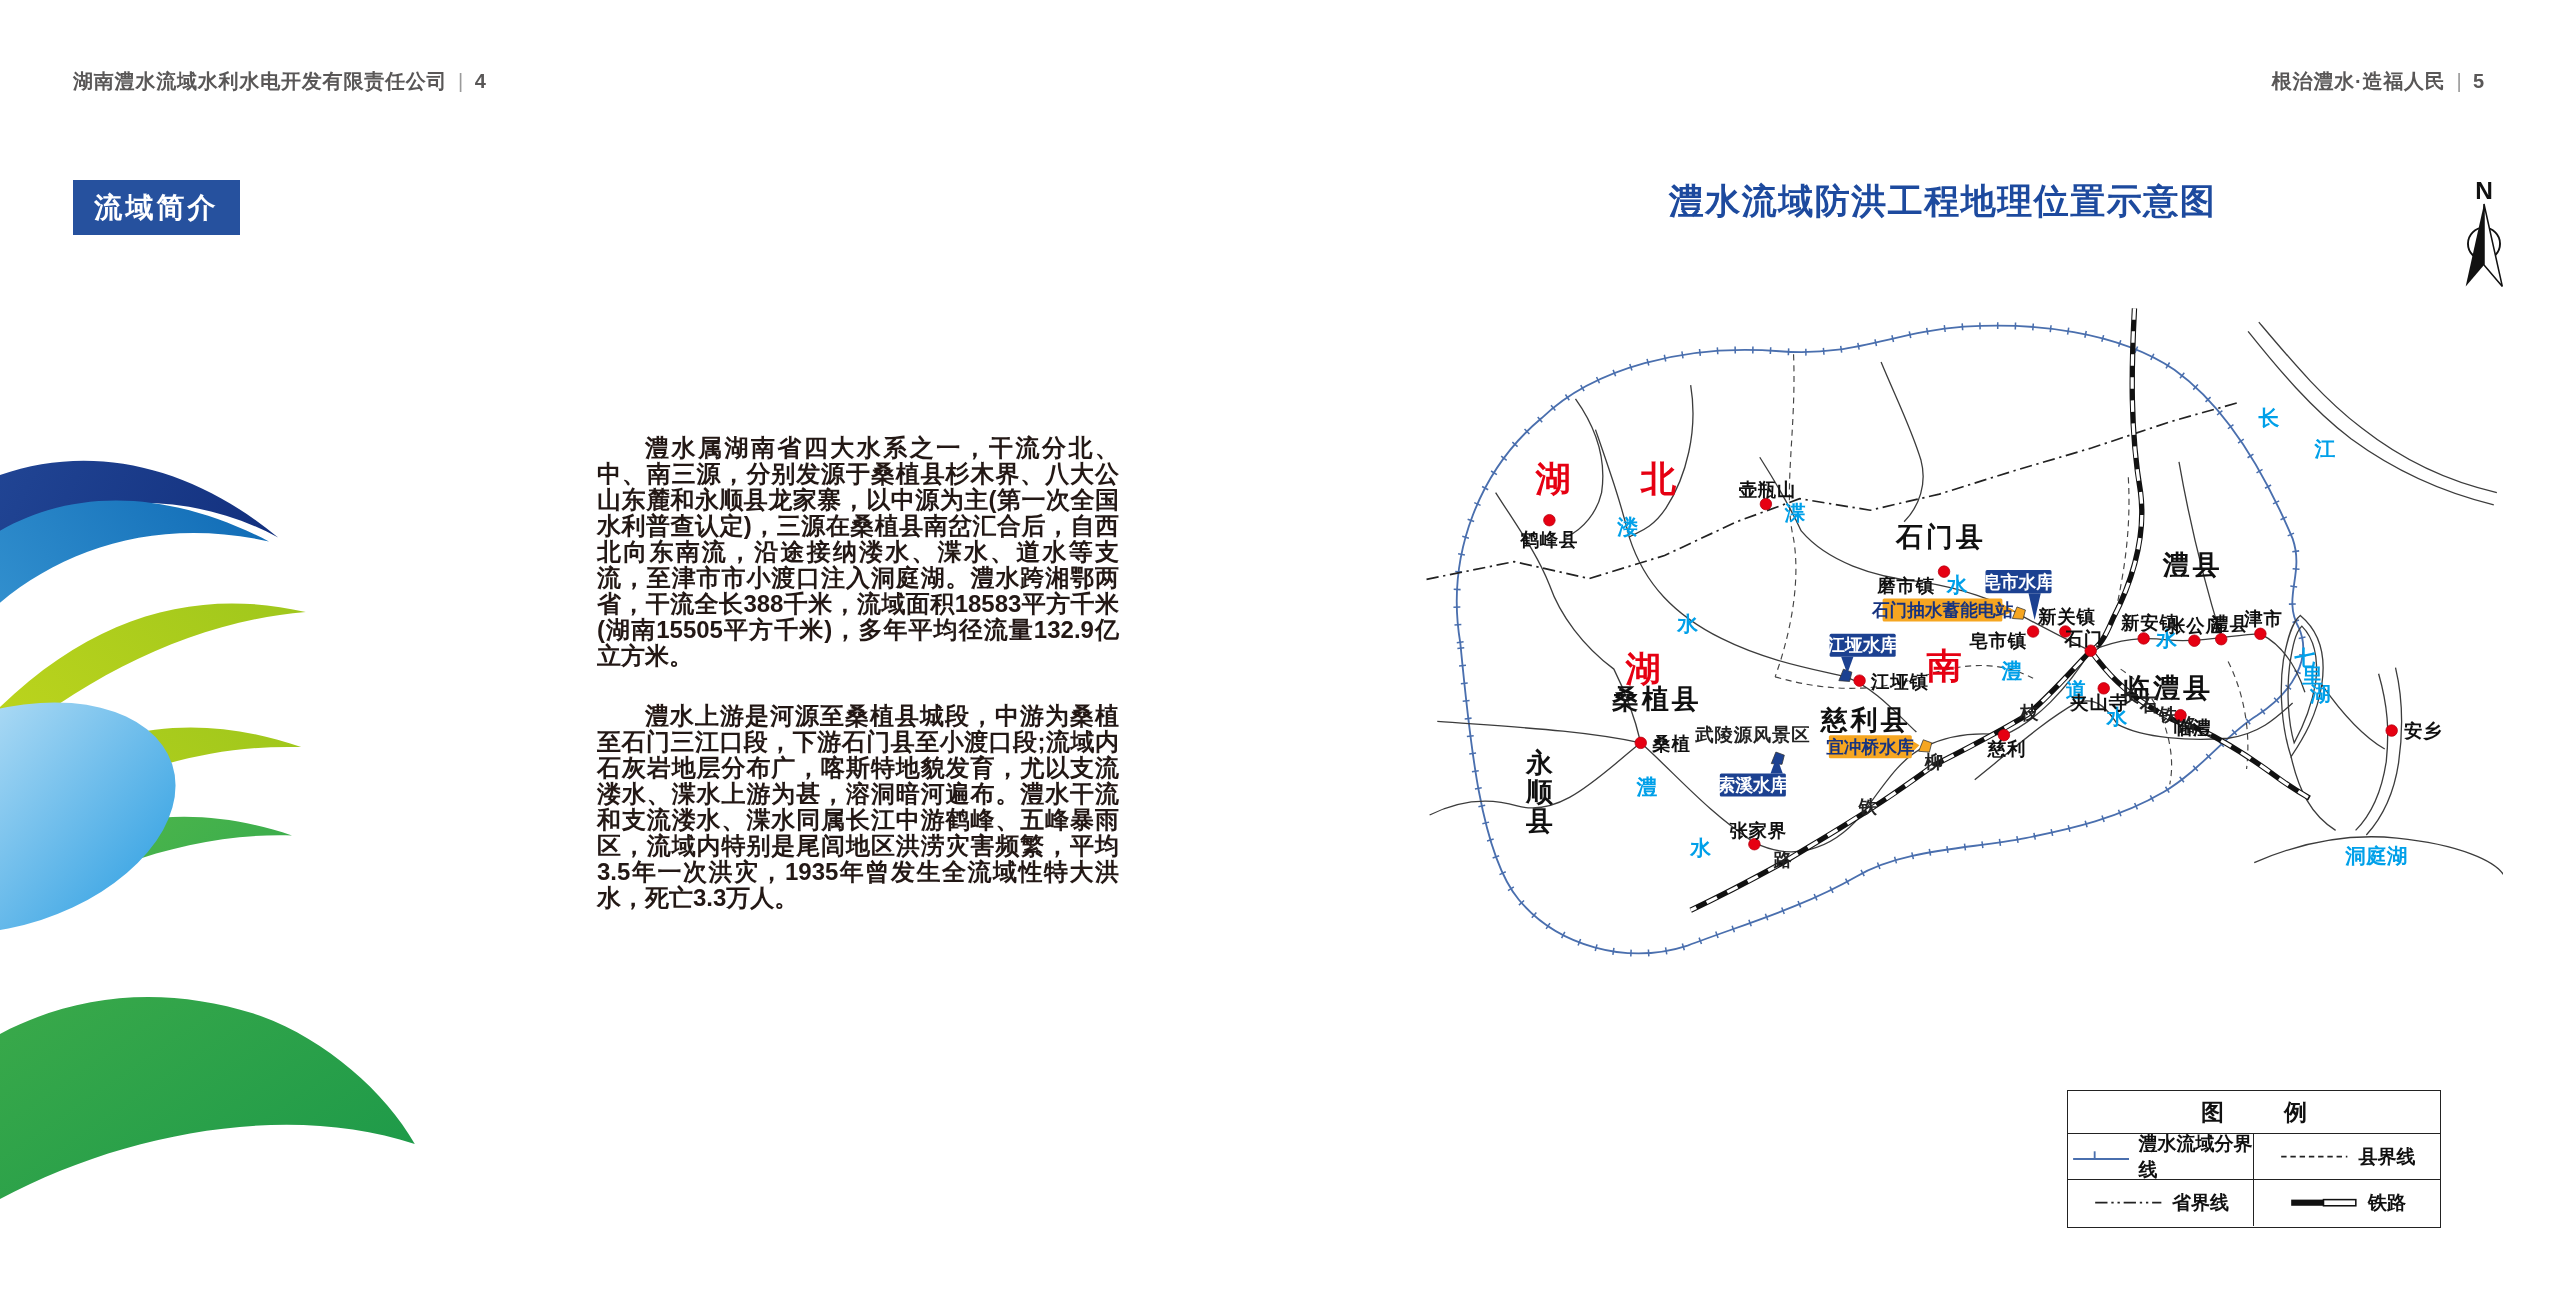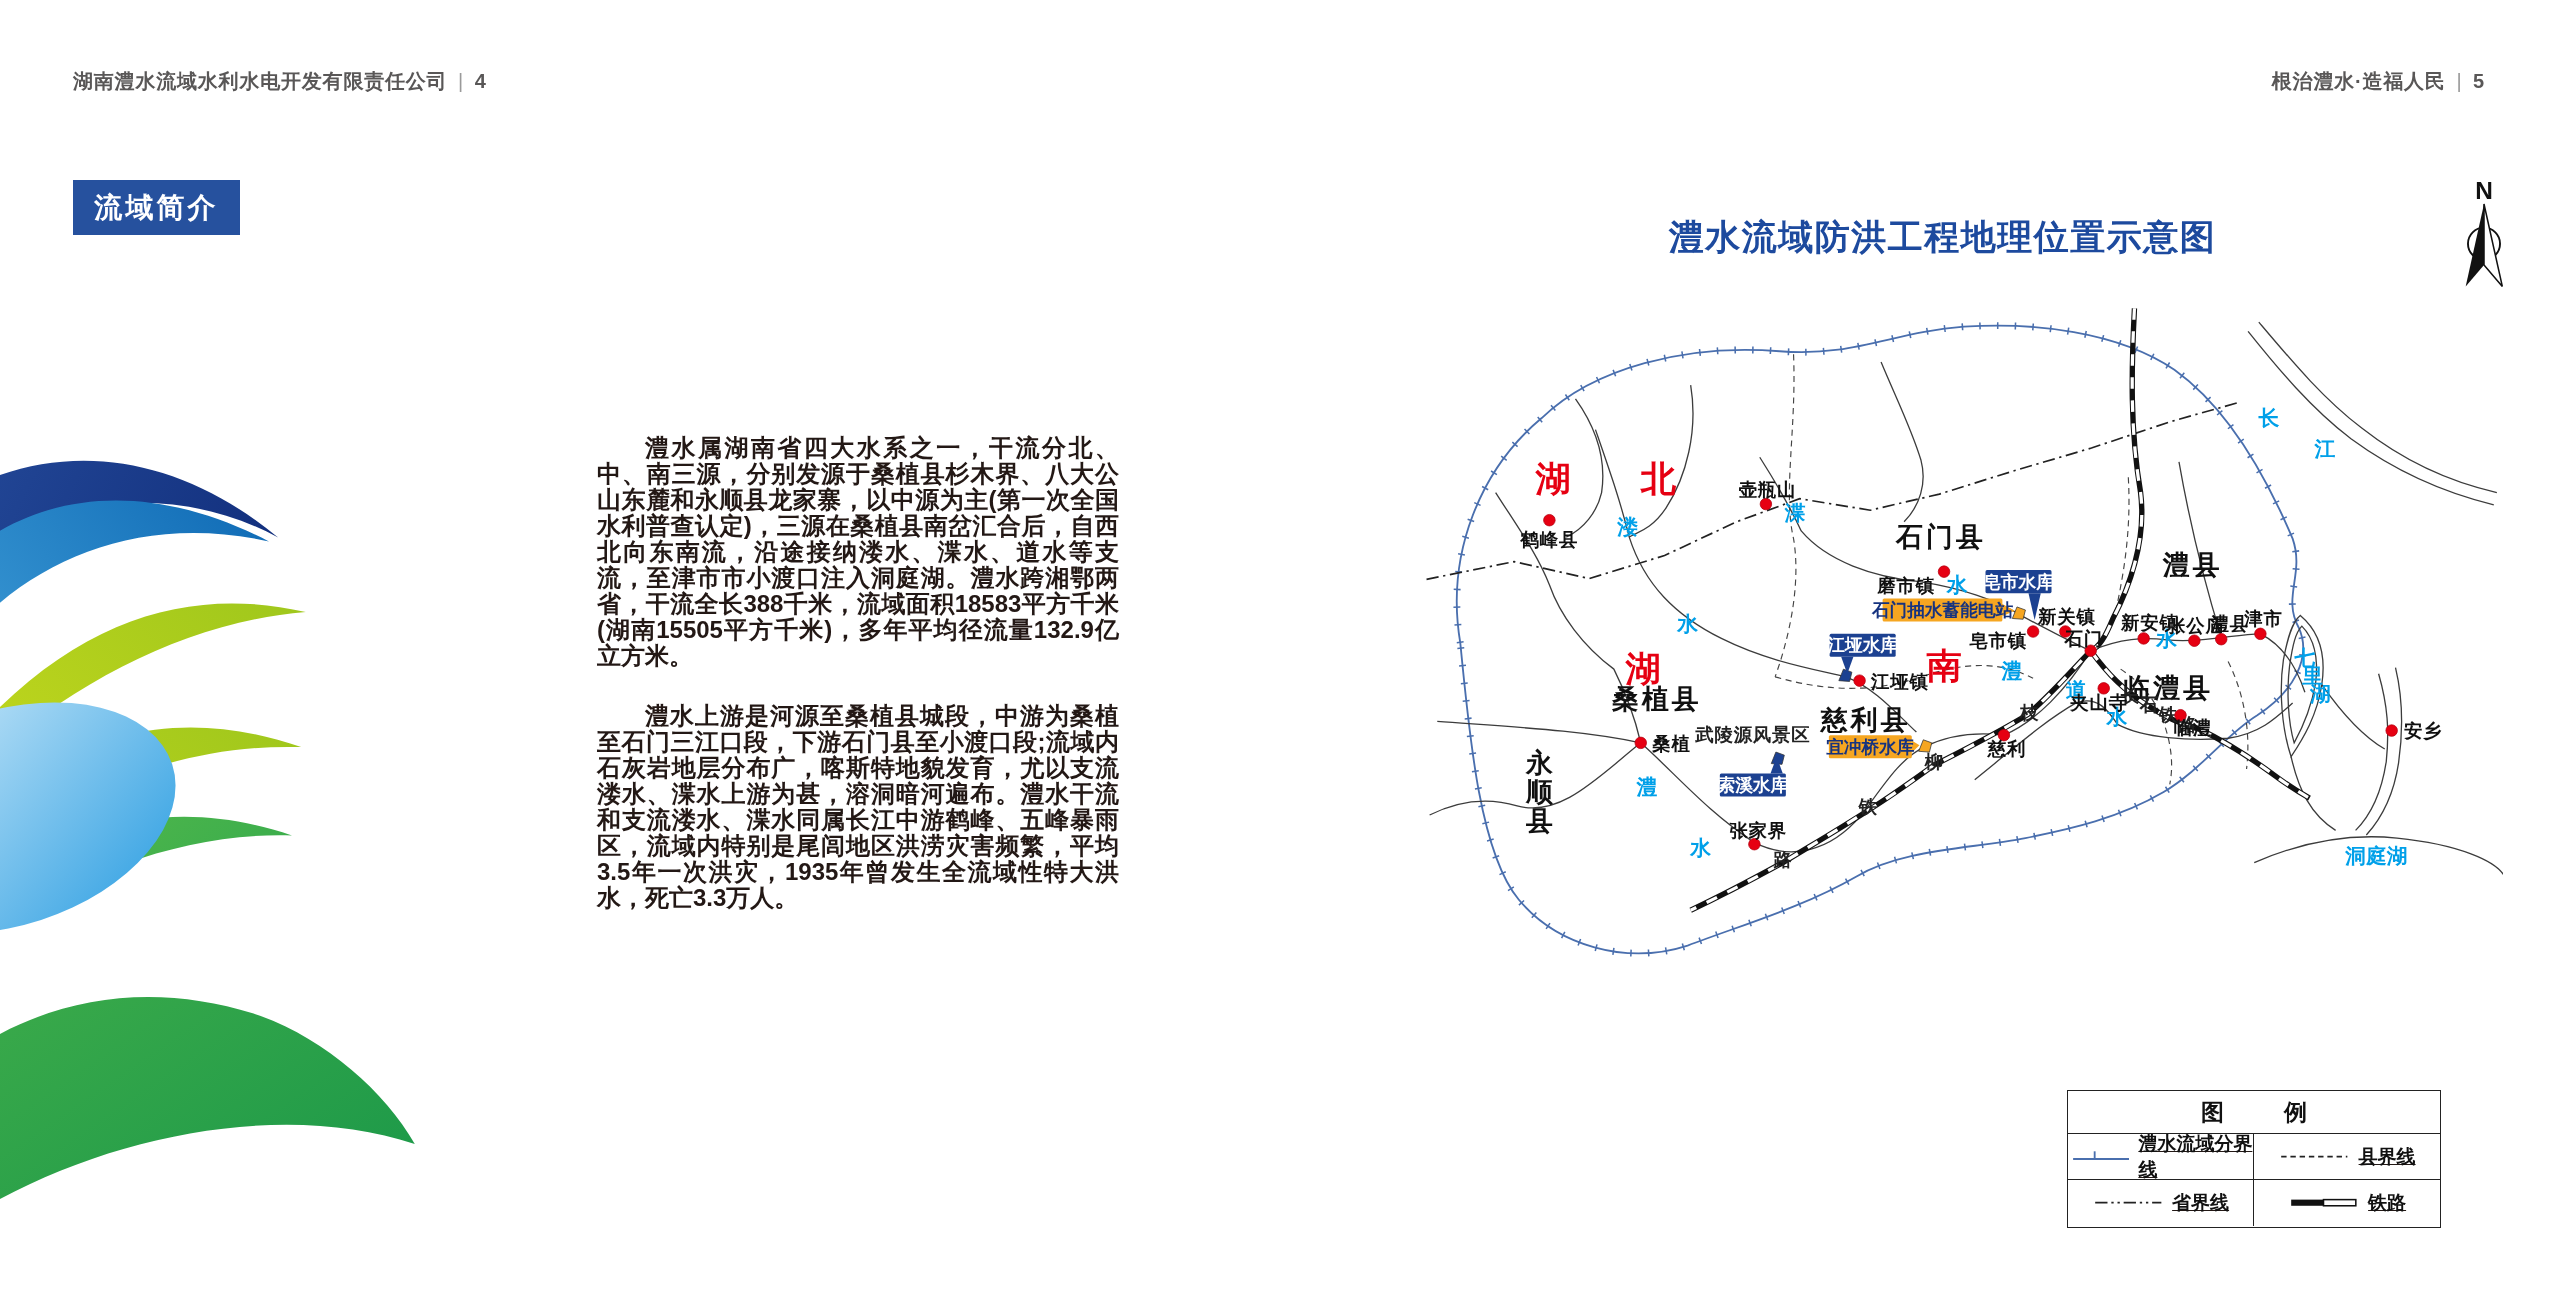--- a/index.html
+++ b/index.html
@@ -20,38 +20,38 @@
       background:#26519e; color:#fff; font-size:28px; font-weight:bold;
       display:flex; align-items:center; justify-content:center; letter-spacing:3.1px; }
   #body-col { position:absolute; left:597px; top:435px; width:522px;
       font-size:24px; line-height:26px; text-align:justify; font-weight:bold; color:#231815; }
   #body-col p { text-indent:2em; margin-bottom:34px; }
 
   #logo-wrap { position:absolute; left:0; top:384px; width:630px; height:922px; overflow:hidden; }
 
   
   #map-title { position:absolute; left:1662px; top:178px; width:561px; text-align:center;
-      font-size:35px; font-weight:bold; color:#1d4a9e; letter-spacing:1.5px;margin-top:36px; }
+      font-size:35px; font-weight:bold; color:#1d4a9e; letter-spacing:1.5px; }
 
   #map-svg text { font-family:"Liberation Sans", sans-serif; font-weight:bold; }
   .prov   { font-size:46px; fill:#e60012; }
   .county { font-size:35px; fill:#101010; letter-spacing:4px; }
   .town-label { font-size:24px; fill:#101010; letter-spacing:1px; }
   .river  { font-size:27px; fill:#00a0e9; }
   .rail-label { font-size:24px; fill:#222; }
   .scenic { font-size:24px; fill:#222; letter-spacing:1px; }
   .co-blue-t { font-size:23px; fill:#ffffff; }
   .co-orange-t { font-size:23px; fill:#16337f; }
 
   
   #legend { position:absolute; left:2067px; top:1090px; width:374px; height:138px;
       border:1.5px solid #222; background:#fff; }
   #legend .lg-title { height:43px; border-bottom:1.5px solid #222; display:flex;
       align-items:center; justify-content:center; font-size:23px; font-weight:bold; letter-spacing:18.4px; color:#111; padding-left:18.4px;}
-  #legend .lg-grid { display:flex; flex-wrap:wrap; height:92px;text-decoration:underline; }
+  #legend .lg-grid { display:flex; flex-wrap:wrap; height:92px; }
   #legend .lg-cell { width:50%; height:46px; display:flex; align-items:center; justify-content:center; gap:9.2px; }
   #legend .lg-cell.bb { border-bottom:1.5px solid #222; }
   #legend .lg-cell.br { border-right:1.5px solid #222; }
   #legend .lg-label { font-size:19px; font-weight:bold; color:#111; }
 
   #compass { position:absolute; left:2455px; top:170px; }
 </style>
 </head>
 <body>
 

